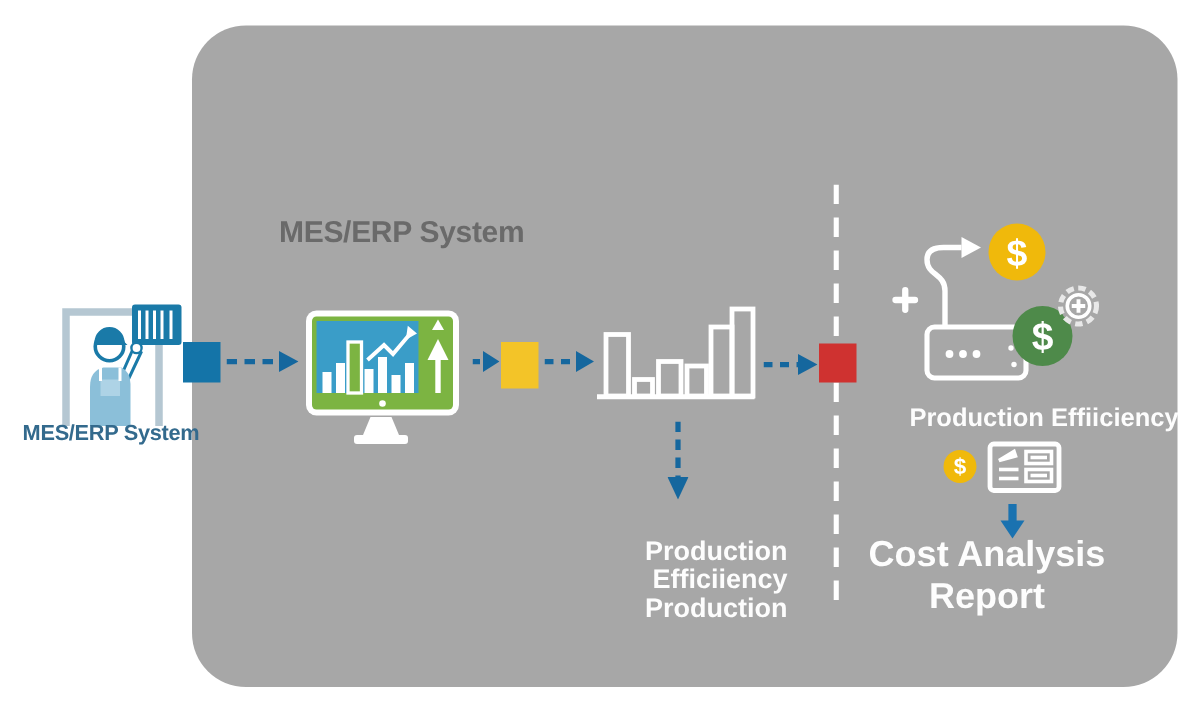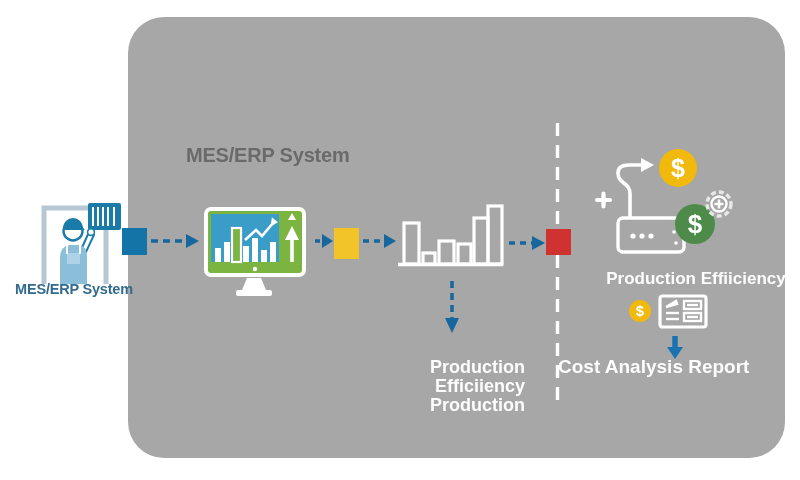--- a/index.html
+++ b/index.html
@@ -10,21 +10,21 @@
   .abs{position:absolute;}
   .sq{position:absolute;}
   .txt-white{color:#fdfdfd;font-weight:bold;}
   .left-label{position:absolute;left:4px;top:281px;width:140px;text-align:center;
               font-size:14.5px;font-weight:bold;color:#336a8d;letter-spacing:-0.2px;}
   .panel-title{position:absolute;left:186px;top:144px;font-size:20px;font-weight:bold;
                color:#6a6a6a;letter-spacing:-0.2px;}
   .dash-label{position:absolute;left:385px;top:328px;width:140px;text-align:right;
               font-size:18px;line-height:19px;margin-top:30px;}
   .eff-label{position:absolute;left:599px;top:269px;width:194px;text-align:center;font-size:17px;}
-  .cost-label{position:absolute;left:558px;top:356px;width:228px;text-align:left;font-size:19px;}
+  .cost-label{position:absolute;left:544px;top:356px;width:228px;text-align:center;font-size:24px;}
 </style>
 </head>
 <body>
 
 <div class="stage">
 
   <div class="panel"></div>
 
   <svg class="abs" style="left:36px;top:196px;" width="90" height="90" viewBox="0 0 90 90">
     <path d="M8,88 V12 H70 V88" fill="none" stroke="#b5c7d2" stroke-width="5"></path>

